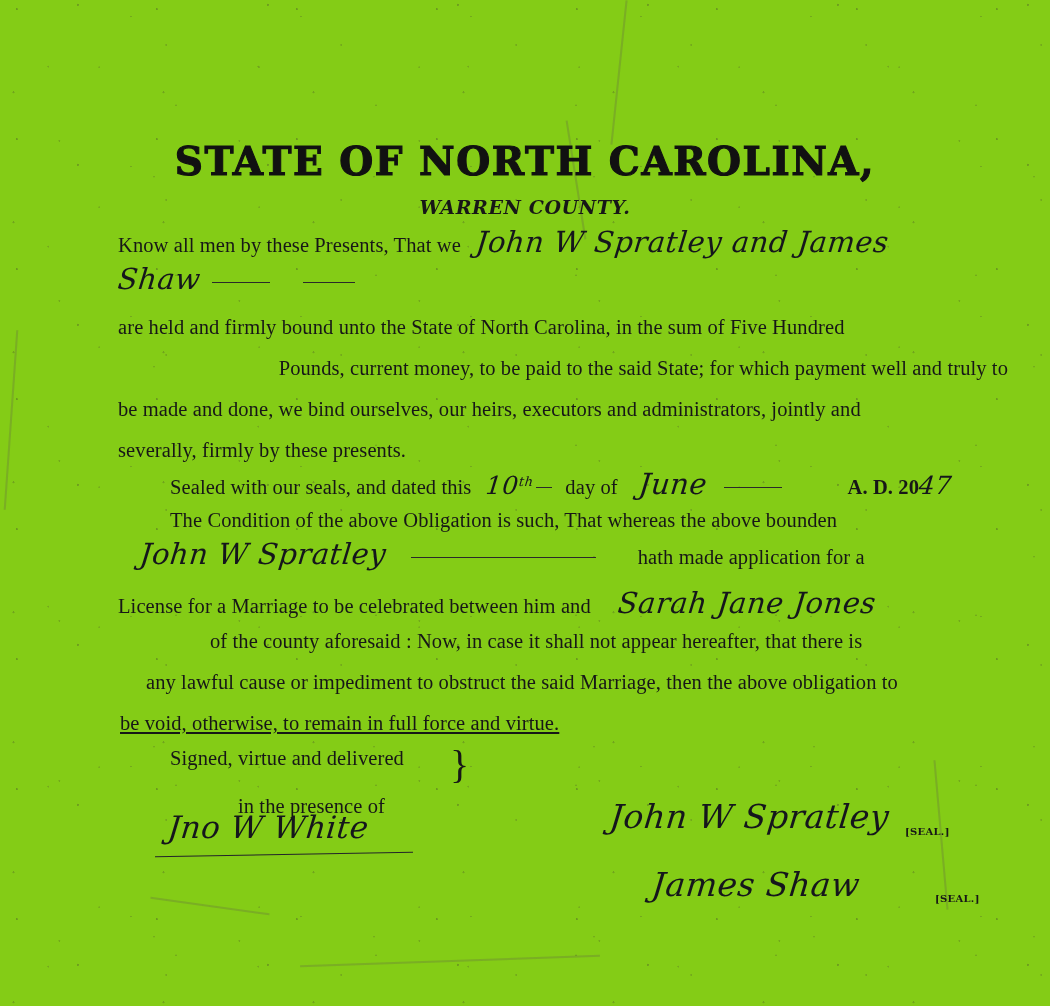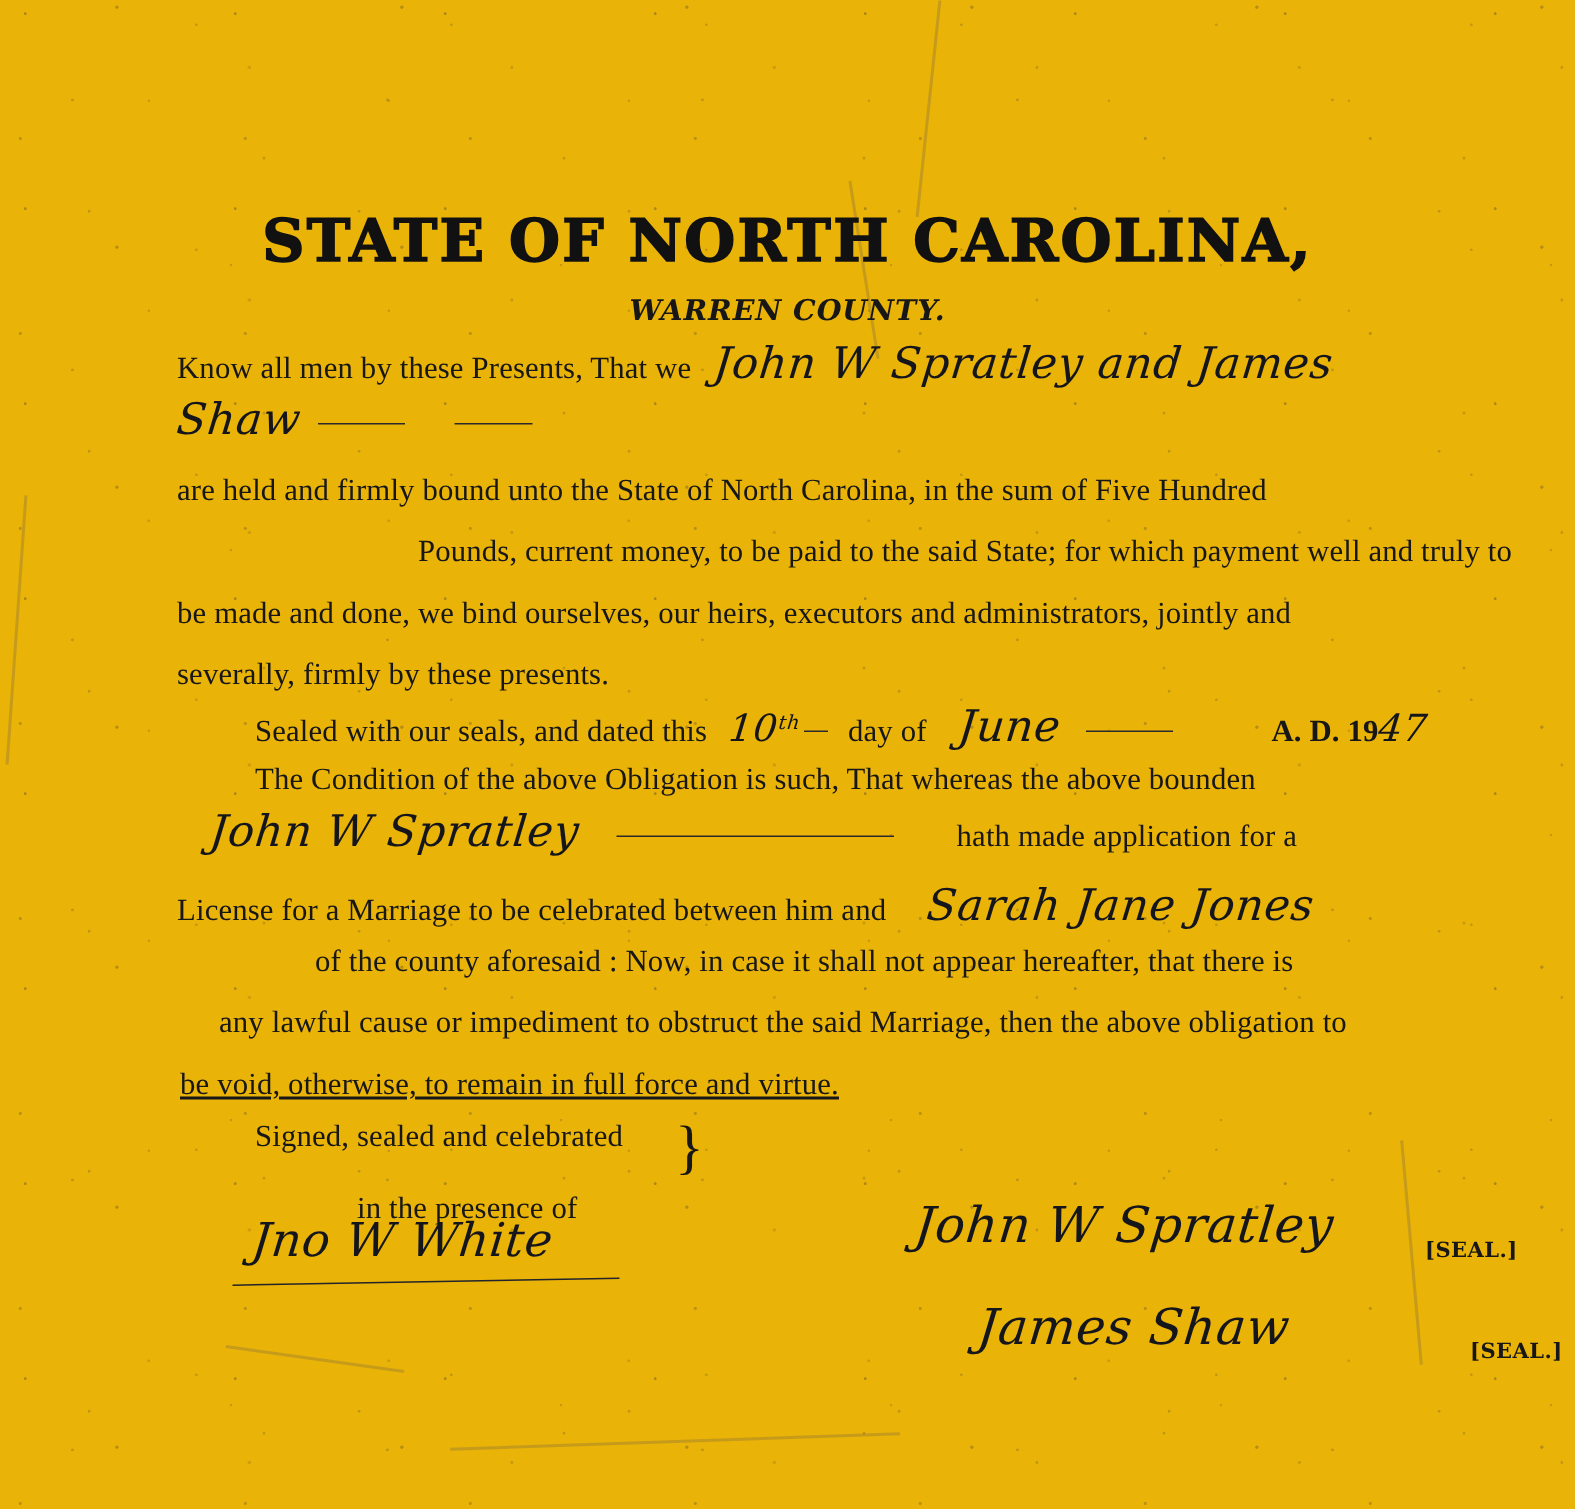--- a/index.html
+++ b/index.html
@@ -4,21 +4,21 @@
 <style>
   html, body {
     margin: 0;
     padding: 0;
     background: #ffffff;
   }
   #page {
     position: relative;
     width: 1050px;
     height: 1006px;
-    background: #eab308;
+    background: #84cc16;
     overflow: hidden;
     font-family: "Liberation Serif", serif;
     color: #171717;
   }
 
   
   .grain {
     position: absolute;
     inset: 0;
     pointer-events: none;
@@ -109,23 +109,22 @@
     display: inline-block;
     border-bottom: 1.6px solid #2a2a2a;
     height: 0;
     vertical-align: 6px;
   }
 
   .seal {
     position: absolute;
     font-family: "DejaVu Serif", "Liberation Serif", serif;
     font-weight: 700;
-    font-size: 14px;
+    font-size: 10px;
     letter-spacing: .3px;
-    margin-left: 45px;
   }
   .brace {
     position: absolute;
     font-size: 40px;
     line-height: 1;
     font-family: "Liberation Serif", serif;
   }
   .sigunder {
     position: absolute;
     border-bottom: 1.4px solid #23242a;
@@ -164,41 +163,41 @@
     <div class="line" style="left:118px; top:358px; width:890px;text-align:right;">Pounds, current money, to be paid to the said State; for which payment  well and truly to</div>
     <div class="line" style="left:118px; top:399px; width:890px;">be made and done, we bind ourselves, our  heirs, executors and administrators, jointly and</div>
     <div class="line" style="left:118px; top:440px; width:890px;">severally, firmly by these presents.</div>
 
     <div class="line" style="left:170px; top:470px;">
       <span>Sealed with our seals, and dated this</span>
       <span class="hand big" style="margin-left:9px;">10</span><span class="hand" style="font-size:13px; vertical-align:8px;">th</span><span class="rule" style="width:16px; margin-left:3px;"></span>
       <span style="margin-left:8px;">day of</span>
       <span class="hand huge" style="margin-left:16px;">June</span>
       <span class="rule" style="width:58px; margin-left:12px;"></span>
-      <span class="bold" style="margin-left:60px;">A. D. 19</span><span class="hand big">47</span>
+      <span class="bold" style="margin-left:60px;">A. D. 20</span><span class="hand big">47</span>
     </div>
 
     <div class="line" style="left:170px; top:510px;">The Condition of the above Obligation is such,  That whereas  the above bounden</div>
 
     <div class="line" style="left:140px; top:540px;">
       <span class="hand huge">John W Spratley</span>
       <span class="rule" style="width:185px; margin-left:20px;"></span>
       <span style="margin-left:36px;">hath made application for a</span>
     </div>
 
     <div class="line" style="left:118px; top:589px;">
       <span>License for a Marriage to be celebrated between him and</span>
       <span class="hand huge" style="margin-left:22px;">Sarah Jane Jones</span>
     </div>
 
     <div class="line" style="left:210px; top:631px;">of the county aforesaid : Now, in case it shall not appear hereafter, that there is</div>
     <div class="line" style="left:118px; top:672px;margin-left:28px;">any lawful cause or impediment to obstruct the said Marriage, then the above obligation to</div>
     <div class="line" style="left:120px; top:713px;text-decoration:underline;">be void, otherwise, to remain in full force and virtue.</div>
 
-    <div class="line" style="left:170px; top:748px;">Signed, sealed and celebrated</div>
+    <div class="line" style="left:170px; top:748px;">Signed, virtue and delivered</div>
     <div class="line" style="left:238px; top:776px;margin-top:20px;">in the presence of</div>
     <div class="brace" style="left:450px; top:745px;">}</div>
 
     <div class="line" style="left:168px; top:812px;">
       <span class="hand huge" style="font-size:31px;">Jno W White</span>
     </div>
     <div class="sigunder" style="left:155px; top:854px; width:258px; transform:rotate(-1deg);"></div>
 
     <div class="line" style="left:610px; top:800px;">
       <span class="hand huge" style="font-size:33px;">John W Spratley</span>

